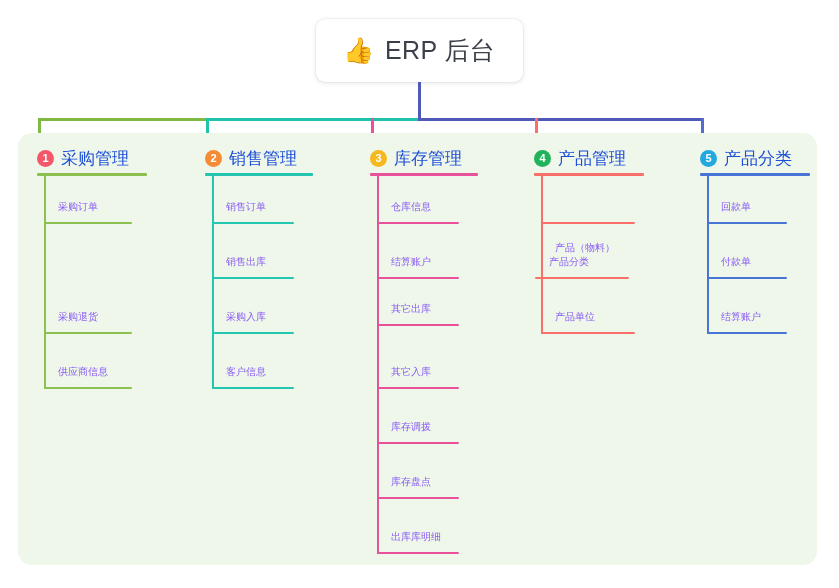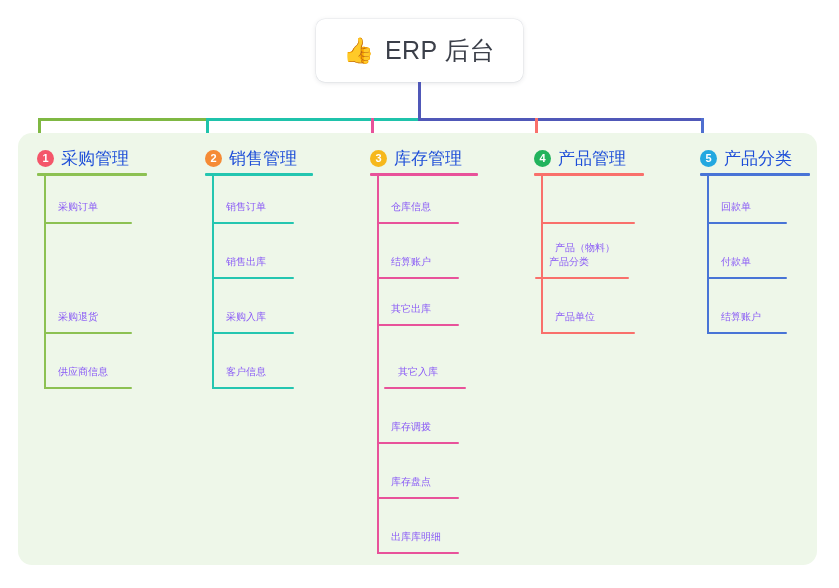--- a/index.html
+++ b/index.html
@@ -139,21 +139,21 @@
             <div class="item-rule" style="top: 46px; width: 82px; background: rgb(232, 82, 154);"></div>
           </div>
           <div class="item" style="left: 7px; top: 98px; width: 82px;">
             <span class="item-label" style="top: 26px;">结算账户</span>
             <div class="item-rule" style="top: 46px; width: 82px; background: rgb(232, 82, 154);"></div>
           </div>
           <div class="item" style="left: 7px; top: 145px; width: 82px;">
             <span class="item-label" style="top: 26px;">其它出库</span>
             <div class="item-rule" style="top: 46px; width: 82px; background: rgb(232, 82, 154);"></div>
           </div>
-          <div class="item" style="left: 14px; top: 208px; width: 82px;">
+          <div class="item" style="left: 7px; top: 208px; width: 82px;">
             <span class="item-label" style="top: 26px;">其它入库</span>
             <div class="item-rule" style="top: 46px; width: 82px; background: rgb(232, 82, 154);"></div>
           </div>
           <div class="item" style="left: 7px; top: 263px; width: 82px; text-align: center;">
             <span class="item-label" style="top: 26px;">库存调拨</span>
             <div class="item-rule" style="top: 46px; width: 82px; background: rgb(232, 82, 154);"></div>
           </div>
           <div class="item" style="left: 7px; top: 318px; width: 82px;">
             <span class="item-label" style="top: 26px;">库存盘点</span>
             <div class="item-rule" style="top: 46px; width: 82px; background: rgb(232, 82, 154);"></div>

